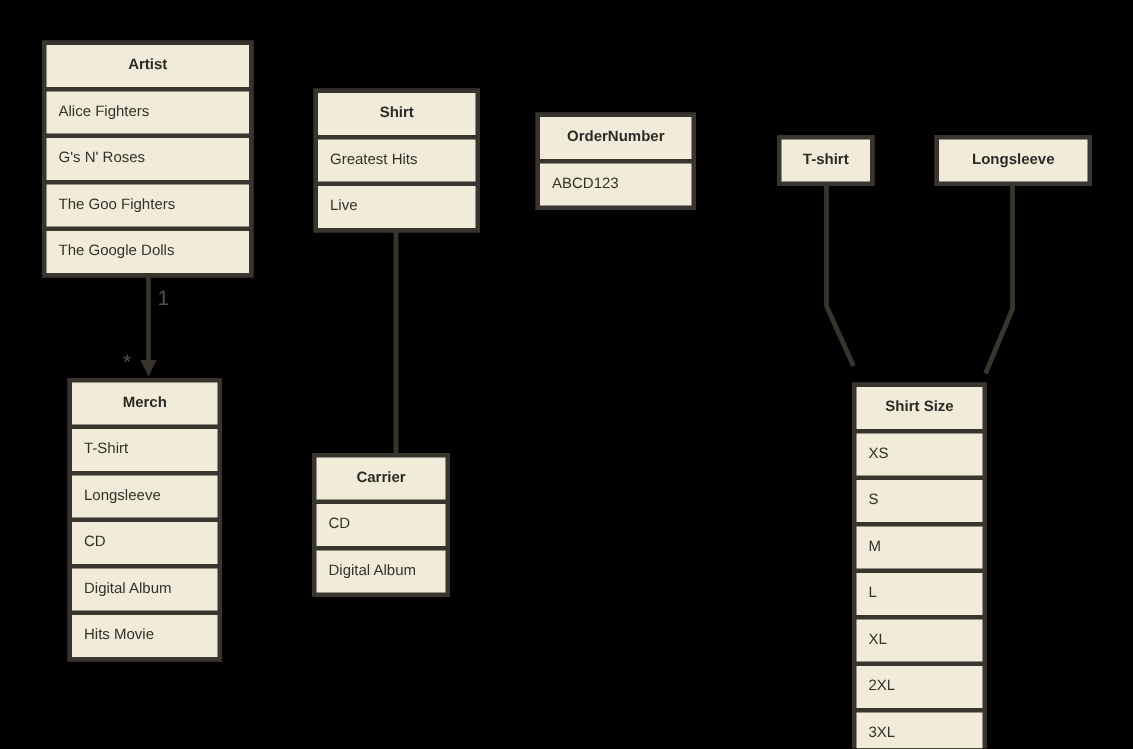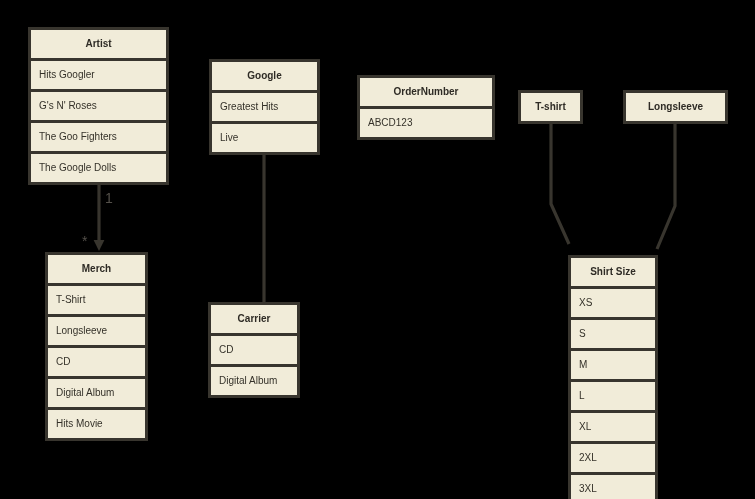--- a/index.html
+++ b/index.html
@@ -44,21 +44,21 @@
     text-align: left;
   }
   .cell.header {
     font-weight: bold;
     text-align: center;
     color: #2e2b25;
   }
   
   #box-artist      { left: 28px;  top: 27px;  width: 141px; }
   #box-album       { left: 209px; top: 59px;  width: 111px; }
-  #box-ordernumber { left: 357px; top: 75px;  width: 138px; }
+  #box-ordernumber { left: 357px; top: 75px;  width: 107px; }
   #box-tshirt      { left: 518px; top: 90px;  width: 65px;  }
   #box-longsleeve  { left: 623px; top: 90px;  width: 105px; }
   #box-shirtsize   { left: 568px; top: 223px; width: 90px; margin-top: 32px;  }
   #box-merch       { left: 45px;  top: 252px; width: 103px; }
   #box-carrier     { left: 208px; top: 302px; width: 92px; }
   .conn-label {
     font-family: "Liberation Sans", sans-serif;
     font-size: 14px;
     fill: var(--label);
   }
@@ -85,27 +85,27 @@
       <polyline points="551,123 551,204 569,244" fill="none" stroke="#38352e" stroke-width="3.2" stroke-linejoin="round"></polyline>
     </g>
 
     <g>
       <polyline points="675,123 675,206 657,249" fill="none" stroke="#38352e" stroke-width="3.2" stroke-linejoin="round"></polyline>
     </g>
   </svg>
 
   <div class="entity" id="box-artist">
       <div class="cell header">Artist</div>
-      <div class="cell">Hits Googler</div>
+      <div class="cell">Alice Fighters</div>
       <div class="cell">G's N' Roses</div>
       <div class="cell">The Goo Fighters</div>
       <div class="cell">The Google Dolls</div>
     </div>
   <div class="entity" id="box-album">
-      <div class="cell header">Google</div>
+      <div class="cell header">Shirt</div>
       <div class="cell">Greatest Hits</div>
       <div class="cell">Live</div>
     </div>
   <div class="entity" id="box-ordernumber">
       <div class="cell header">OrderNumber</div>
       <div class="cell">ABCD123</div>
     </div>
   <div class="entity" id="box-tshirt">
       <div class="cell header">T-shirt</div>
     </div>

